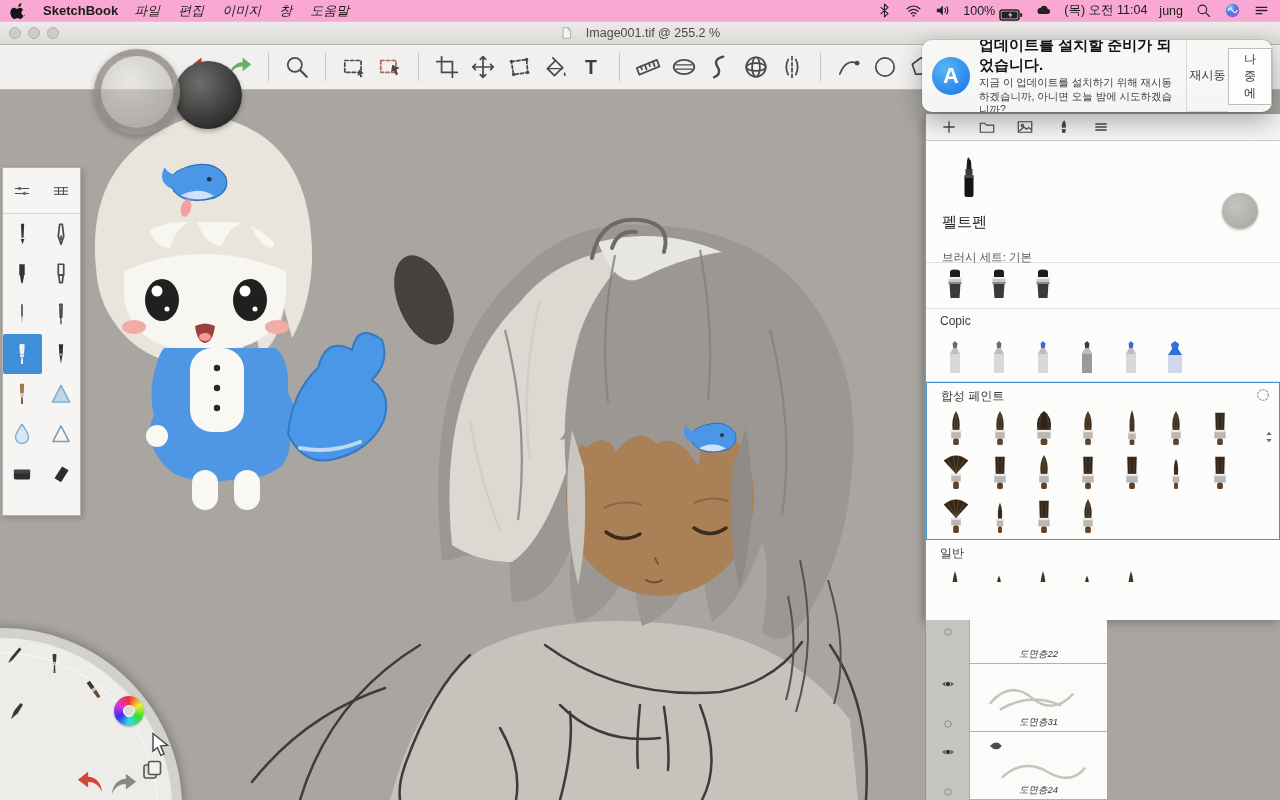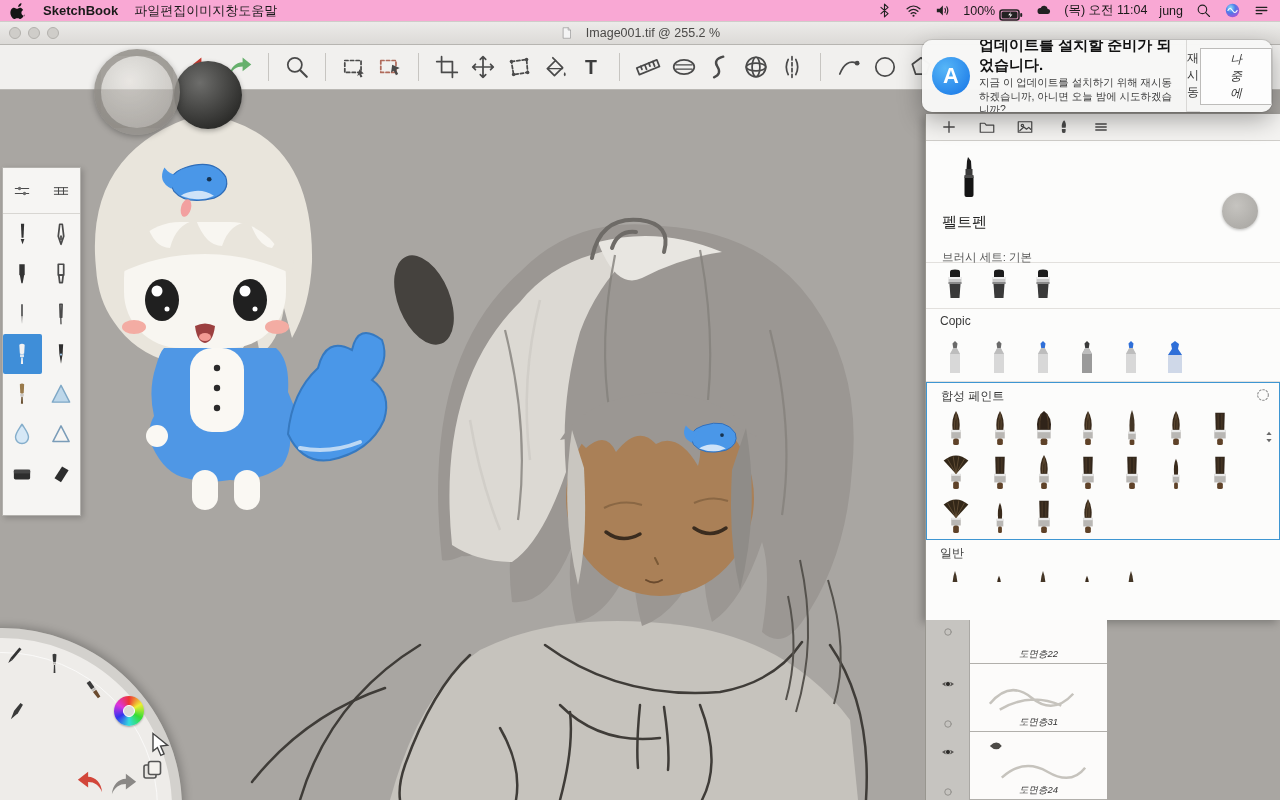--- a/index.html
+++ b/index.html
@@ -57,21 +57,21 @@
 
 
 #notification{position:absolute;left:922px;top:40px;width:350px;height:72px;background:rgba(247,247,246,.98);border-radius:10px;box-shadow:0 8px 24px rgba(0,0,0,.32),0 0 0 1px rgba(0,0,0,.08);display:flex;z-index:60;overflow:hidden;}
 #notification .n-main{flex:1;display:flex;align-items:center;gap:9px;padding:8px 6px 8px 10px;}
 #appstore-icon{width:38px;height:38px;border-radius:50%;background:radial-gradient(circle at 35% 30%,#57b6f7,#1473e6);flex:none;display:flex;align-items:center;justify-content:center;color:#fff;font-size:22px;font-weight:bold;}
 .n-text{font-size:10.5px;color:#3c3c3c;line-height:1.3;}
 .n-title{font-size:15px;font-weight:bold;color:#111;margin-bottom:2px;}
 .n-buttons{width:86px;border-left:1px solid #d9d8d6;display:flex;flex-direction:row;}
 .n-btn{flex:1;display:flex;align-items:center;justify-content:center;font-size:12px;color:#333;}
 .n-btn.top{border-bottom:1px solid #d9d8d6;}
-.n-btn .pill{border:1px solid #bdbcba;border-radius:0;padding:2px 29px;background:#fdfdfd;font-style:italic;}
+.n-btn .pill{border:1px solid #bdbcba;border-radius:0;padding:2px 15px;background:#fdfdfd;}
 
 
 #right-panel{position:absolute;left:925px;top:114px;width:355px;height:506px;background:#fcfcfb;border-left:1px solid #98968f;box-shadow:-3px 3px 8px rgba(0,0,0,.25);z-index:20;display:flex;flex-direction:column;}
 #panel-toolbar{height:27px;background:#f4f3f1;border-bottom:1px solid #cfcdc9;display:flex;align-items:center;gap:20px;padding-left:14px;}
 #panel-toolbar .pt-icon{width:18px;height:18px;}
 #panel-titlebar{height:22px;background:#efeeec;border-bottom:1px solid #cfcdc9;display:flex;align-items:center;justify-content:center;position:relative;font-size:12px;color:#333;}
 #panel-titlebar .close-ring{position:absolute;left:6px;top:4px;width:14px;height:14px;}
 #panel-body{flex:1;overflow:hidden;position:relative;}
 #preview-block{height:122px;position:relative;border-bottom:1px solid #e2e0dd;}
 #preview-brush{position:absolute;left:28px;top:14px;width:30px;height:48px;}
@@ -221,21 +221,21 @@
 </div>
 
 <div id="menubar">
   <div class="mb-left">
     <span class="mb-icon">
         <svg viewBox="0 0 16 16">
           <path fill="#151515" d="M10.8 1.2c.1.9-.3 1.8-.8 2.4-.6.7-1.5 1.2-2.3 1.1-.1-.8.3-1.7.8-2.3.6-.7 1.6-1.2 2.3-1.2zM13.6 11.4c-.3.9-.5 1.3-1 2.1-.7 1.1-1.7 2.4-2.9 2.4-1 0-1.3-.7-2.8-.7-1.4 0-1.8.7-2.8.7-1.2 0-2.1-1.2-2.8-2.3C-.6 10.5.5 6.8 2.6 5.7c1-.5 2-.3 2.9.3.7.4 1.4.4 2.1 0 1-.6 2.2-.8 3.3-.1.4.3 1.1.9 1.5 1.7-1.3.7-2 2-1.5 3.4.3.9.8 1.6 2.7 2.4z"></path>
         </svg>
       </span>
     <span class="app-name">SketchBook</span>
-    <span style="display:flex;">
+    <span style="display:flex;gap:18px;font-style:italic;">
         <span class="menu-item">파일</span>
         <span class="menu-item">편집</span>
         <span class="menu-item">이미지</span>
         <span class="menu-item">창</span>
         <span class="menu-item">도움말</span>
       </span>
   </div>
   <div class="mb-right">
     <span class="mb-icon">
         <svg viewBox="0 0 24 24" fill="none" stroke="#4a4a4a" stroke-width="1.6" stroke-linecap="round" stroke-linejoin="round">

